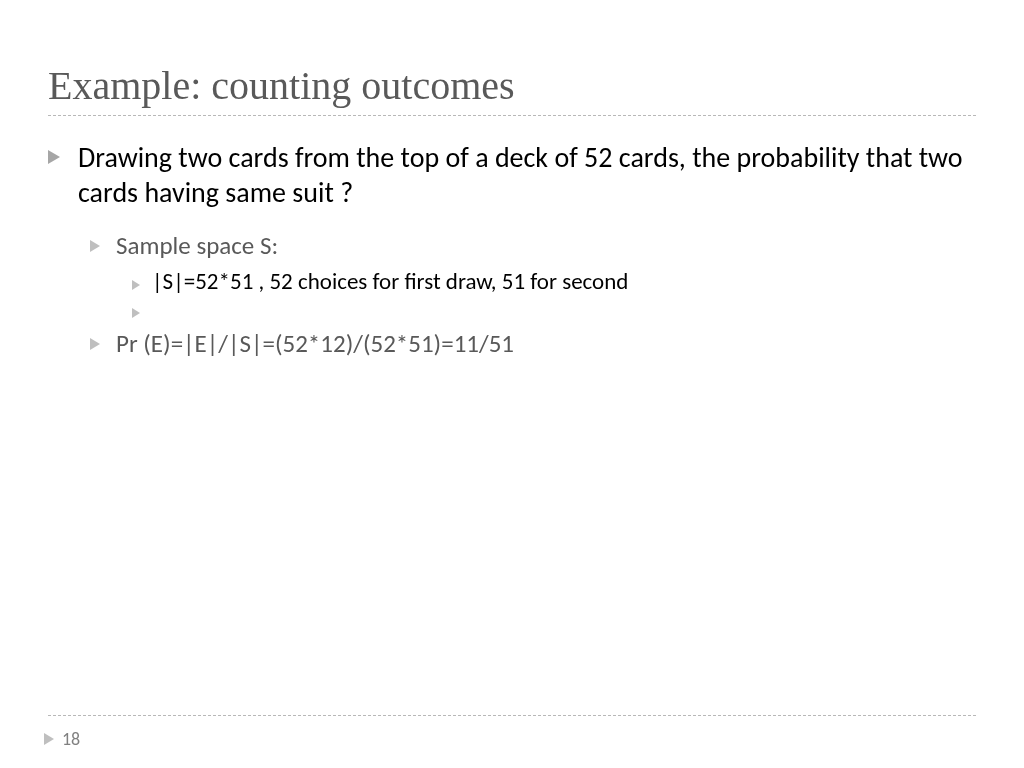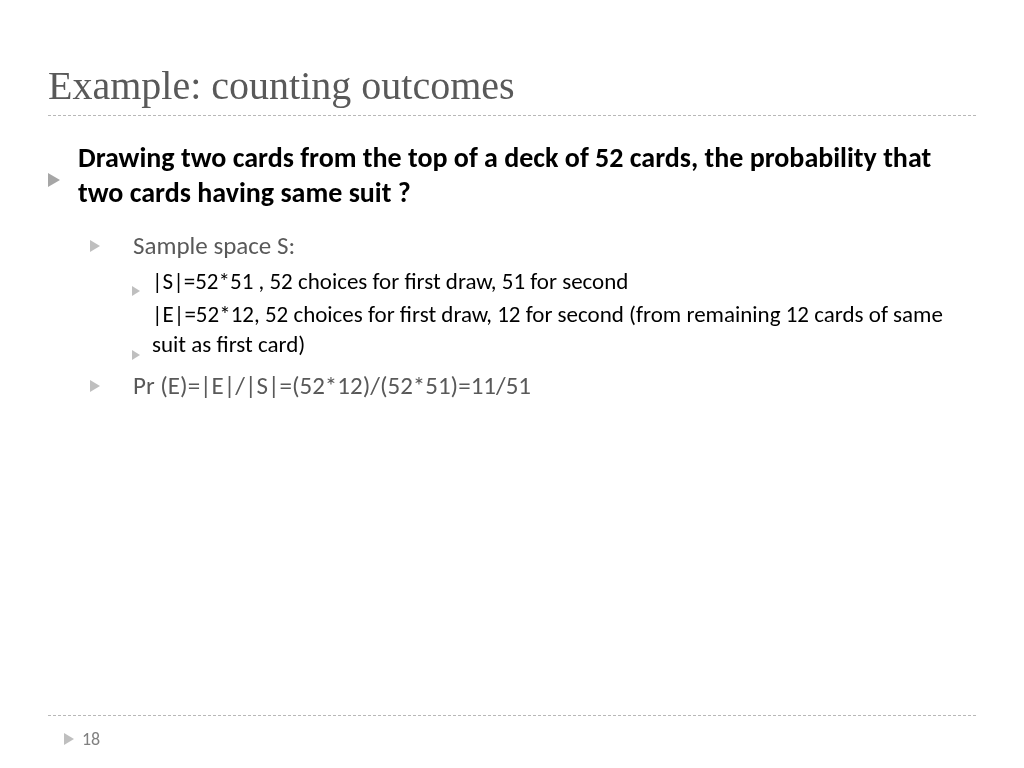--- a/index.html
+++ b/index.html
@@ -31,34 +31,32 @@
   }
   .body {
     position: absolute;
     top: 140px;
     left: 48px;
     right: 48px;
     color: #000000;
   }
   .l1 {
     display: flex;
-    align-items: center;
+    align-items: flex-start;
     margin-bottom: 20px;
-    font-weight: bold;
   }
   .l2 {
     display: flex;
     align-items: flex-start;
     margin-top: 10px;
     margin-bottom: 4px;
-    gap: 17px;
   }
   .l3 {
     display: flex;
-    align-items: flex-end;
+    align-items: center;
     margin-top: 4px;
     margin-bottom: 2px;
   }
   .bul1 {
     flex: 0 0 auto;
     margin-top: 10px;
     margin-right: 18px;
   }
   .bul2 {
     flex: 0 0 auto;
@@ -86,21 +84,21 @@
   .txt3 { font-size: 23px; line-height: 1.3; color: #000; }
   .footer-rule {
     position: absolute;
     left: 48px;
     right: 48px;
     bottom: 52px;
     border-top: 1px dashed #b8b8b8;
   }
   .pagenum-wrap {
     position: absolute;
-    left: 64px;
+    left: 44px;
     bottom: 18px;
     display: flex;
     align-items: center;
     color: #808080;
     font-size: 18px;
   }
   .pagenum-wrap .tri.ft {
     border-width: 6px 0 6px 10px;
     border-color: transparent transparent transparent #bfbfbf;
     margin-right: 8px;
@@ -126,21 +124,20 @@
     </div>
 
     <div class="l3">
       <span class="tri sz3 bul3"></span>
       <span class="txt3">|S|=52*51 , 52 choices for first draw, 51 for second</span>
     </div>
 
 
     <div class="l3">
       <span class="tri sz3 bul3"></span>
-      <span class="txt3">|E|=52*12, 52 choices for first draw, 12 for second (from remaining 12 cards of same suit as first card)</span>
     </div>
 
     <div class="l2">
       <span class="tri sz2 bul2"></span>
       <span class="txt2">Pr (E)=|E|/|S|=(52*12)/(52*51)=11/51</span>
     </div>
 
   </div>
 
   <div class="footer-rule"></div>

